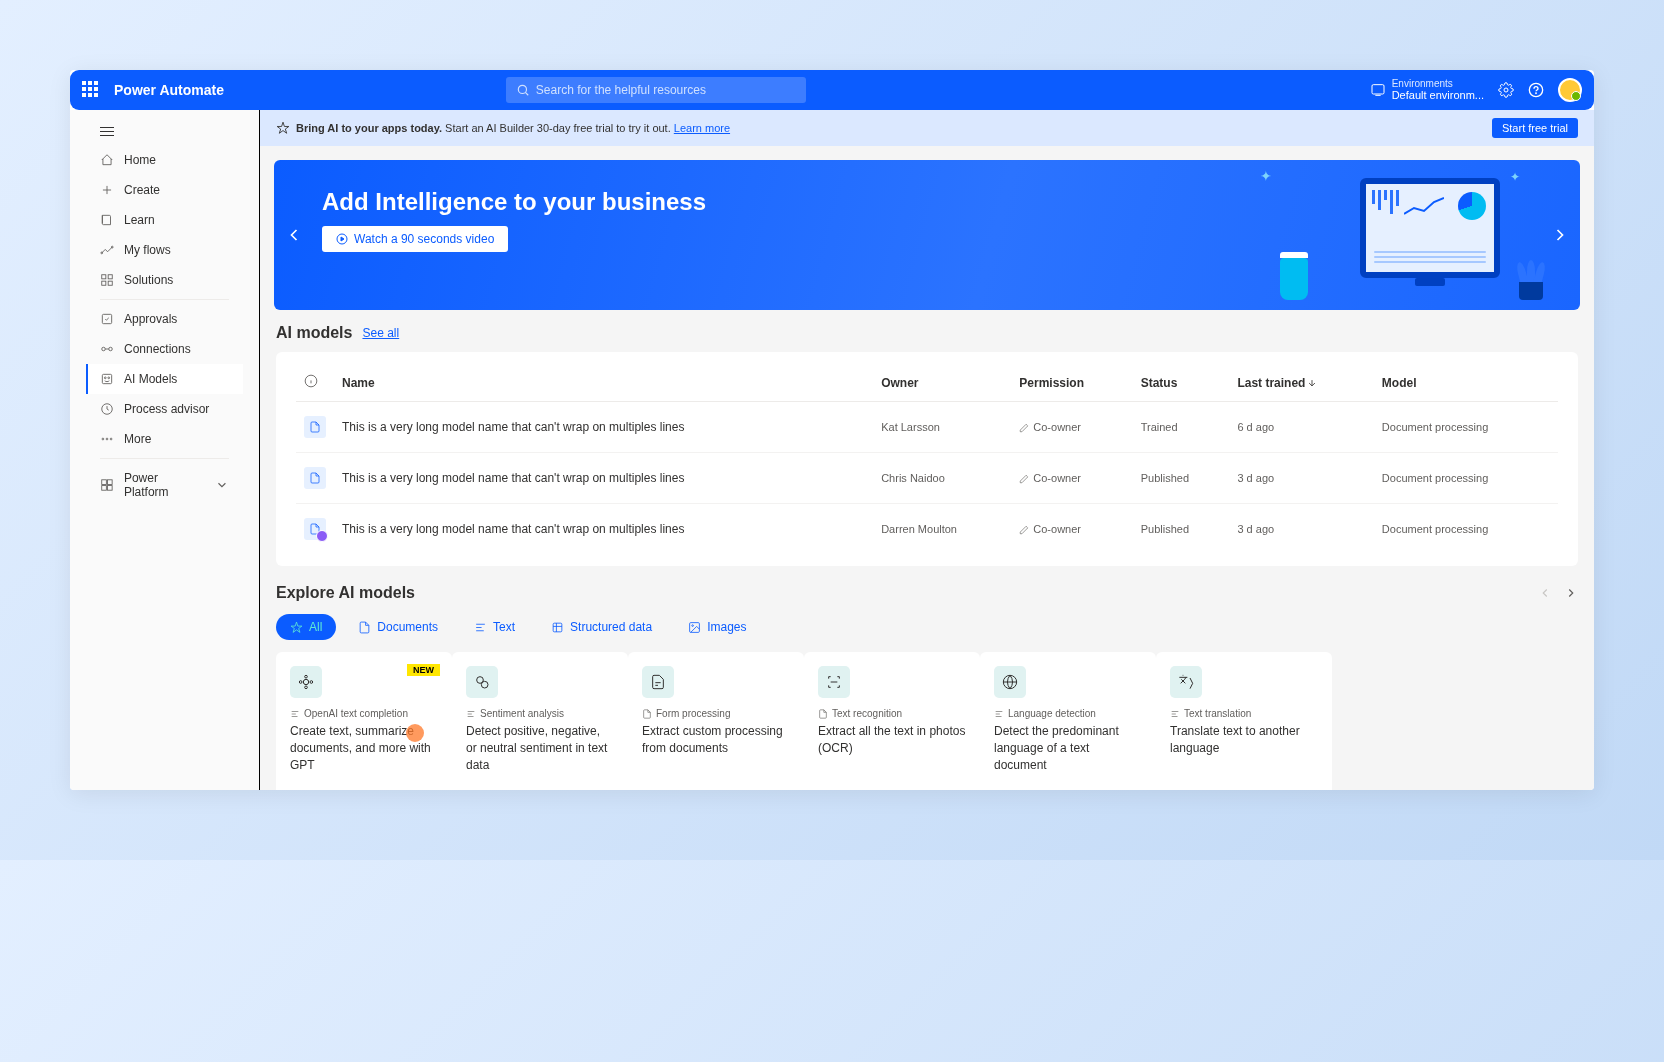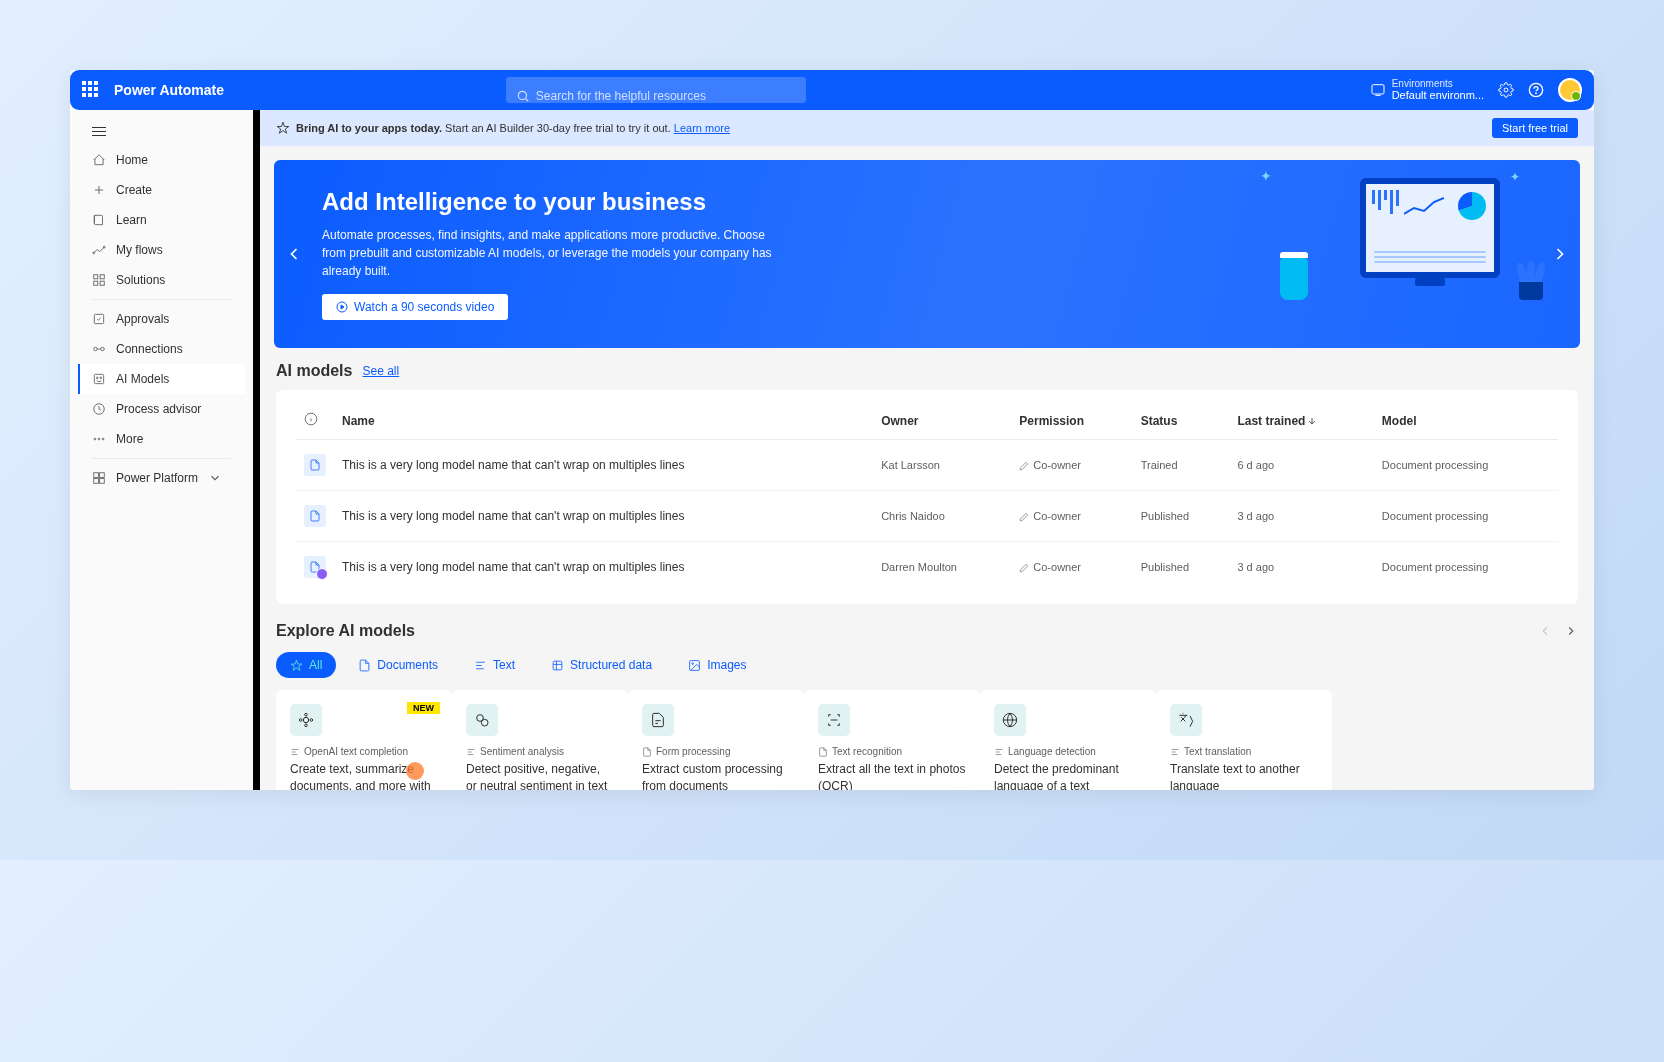--- a/index.html
+++ b/index.html
@@ -2,33 +2,33 @@
 <html><head>
 <meta charset="utf-8">
 <style>
 * { margin: 0; padding: 0; box-sizing: border-box; font-family: "Segoe UI", -apple-system, sans-serif; }
 body { background: linear-gradient(135deg, #e3efff 0%, #c1d9f6 100%); padding: 70px; }
 .app-window { background: #fff; width: 100%; height: 720px; border-radius: 4px; overflow: hidden; box-shadow: 0 4px 24px rgba(0,0,0,0.08); display: flex; flex-direction: column; }
 .header { background: #0b5cff; color: #fff; height: 40px; display: flex; align-items: center; padding: 0 12px; border-radius: 9px; }
 .waffle { width: 18px; height: 18px; display: grid; grid-template-columns: repeat(3,4px); grid-template-rows: repeat(3,4px); gap: 2px; margin-right: 14px; cursor: pointer; }
 .waffle span { background: #fff; width: 4px; height: 4px; }
 .app-title { font-size: 14px; font-weight: 600; }
-.search-wrap { margin-left: auto; margin-right: auto; width: 300px; background: #3d7dff; border-radius: 3px; height: 26px; display: flex; align-items: flex-end; padding: 0 10px; }
+.search-wrap { margin-left: auto; margin-right: auto; width: 300px; background: #3d7dff; border-radius: 3px; height: 26px; display: flex; align-items: center; padding: 0 10px; }
 .search-wrap svg { width: 14px; height: 14px; color: #cfe0ff; margin-right: 6px; }
 .search-wrap input { background: transparent; border: none; outline: none; color: #cfe0ff; font-size: 12px; flex: 1; }
 .search-wrap input::placeholder { color: #cfe0ff; }
 .header-right { display: flex; align-items: center; gap: 14px; margin-left: auto; }
 .env-block { display: flex; align-items: center; gap: 6px; font-size: 11px; }
 .env-block .env-text { display: flex; flex-direction: column; line-height: 1.1; }
 .env-block .env-text span:first-child { font-size: 10px; opacity: 0.85; }
 .header-right svg { width: 16px; height: 16px; color: #fff; cursor: pointer; }
 .avatar { width: 24px; height: 24px; border-radius: 50%; background: #ffc936; border: 2px solid #fff; cursor: pointer; position: relative; }
 .avatar::after { content: ""; position: absolute; width: 8px; height: 8px; background: #6bb700; border-radius: 50%; bottom: -1px; right: -1px; border: 1px solid #fff; }
 .body { display: flex; flex: 1; overflow: hidden; }
-.sidebar { width: 190px; background: #fafafa; border-right: 7px solid #000000; padding: 8px 8px; overflow-y: auto; }
+.sidebar { width: 190px; background: #fafafa; border-right: 1px solid #000000; padding: 8px 16px; overflow-y: auto; }
 .hamburger { padding: 6px 14px; cursor: pointer; }
 .hamburger div { width: 14px; height: 1.5px; background: #323130; margin: 2.5px 0; }
 .nav-item { display: flex; align-items: center; gap: 10px; padding: 8px 14px; font-size: 12px; color: #323130; cursor: pointer; }
 .nav-item svg { width: 14px; height: 14px; color: #605e5c; }
 .nav-item.active { background: #fff; border-left: 2px solid #0b5cff; padding-left: 12px; }
 .nav-divider { height: 1px; background: #edebe9; margin: 4px 14px; }
 .main { flex: 1; background: #f5f5f5; overflow-y: auto; }
 .promo-bar { background: #dbe8ff; padding: 8px 16px; font-size: 11px; color: #323130; display: flex; align-items: center; gap: 6px; }
 .promo-bar svg { width: 14px; height: 14px; color: #323130; }
 .promo-bar a { color: #0b5cff; text-decoration: underline; }
@@ -256,21 +256,20 @@
           </svg>
         <span><b>Bring AI to your apps today.</b><span> Start an AI Builder 30-day free trial to try it out. </span><a href="#">Learn more</a></span>
         <a class="trial-btn" href="#">Start free trial</a>
       </div>
 
       <div class="hero">
         <svg class="nav-arrow left" viewBox="0 0 24 24" fill="none" stroke="currentColor" stroke-width="2">
             <polyline points="15 18 9 12 15 6"></polyline>
           </svg>
         <h1>Add Intelligence to your business</h1>
-        <p>Automate processes, find insights, and make applications more productive. Choose from prebuilt and customizable AI models, or leverage the models your company has already built.</p>
         <div class="hero-btn">
           <svg viewBox="0 0 24 24" fill="none" stroke="currentColor" stroke-width="2">
               <circle cx="12" cy="12" r="10"></circle>
               <polygon points="10 8 16 12 10 16" fill="currentColor"></polygon>
             </svg>
           <span>Watch a 90 seconds video</span>
         </div>
         <svg class="nav-arrow right" viewBox="0 0 24 24" fill="none" stroke="currentColor" stroke-width="2">
             <polyline points="9 18 15 12 9 6"></polyline>
           </svg>

